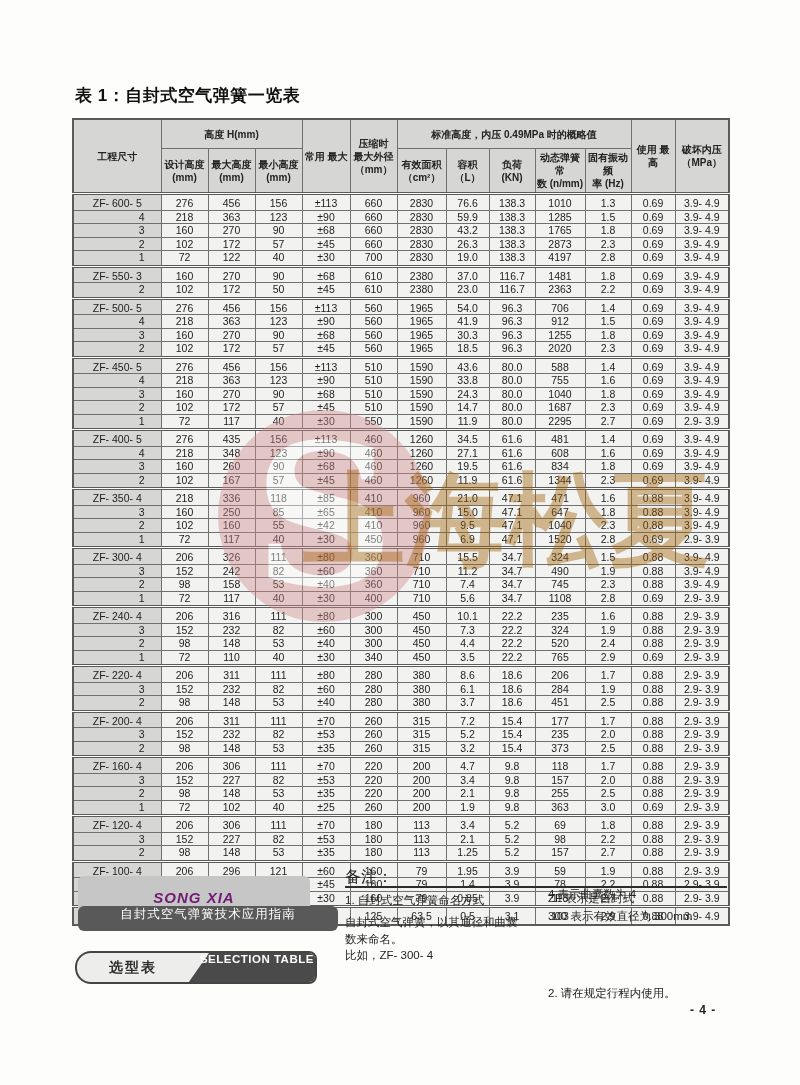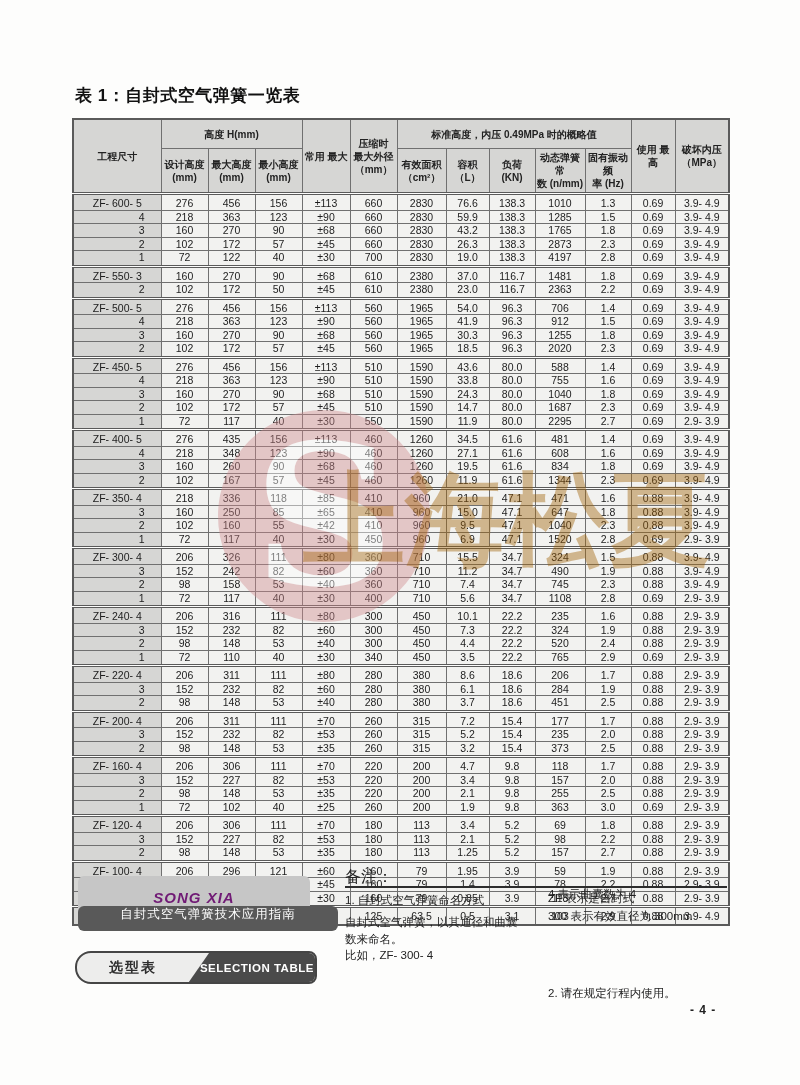--- a/index.html
+++ b/index.html
@@ -59,21 +59,21 @@
   .badge3{
     position:absolute;left:75px;top:936px;width:238px;height:29px;
     border:2px solid #454545;border-radius:16px 8px 8px 16px;background:#ededec;
     display:flex;overflow:hidden;margin-top:15px;
   }
   .badge3-left{
     flex:0 0 47%;display:flex;align-items:center;justify-content:center;
     font-size:14px;font-weight:bold;color:#2e2e2e;letter-spacing:2px;
   }
   .badge3-right{
-    flex:1;background:transparent;position:relative;display:flex;align-items:center;
+    flex:1;background:transparent;position:relative;display:flex;align-items:flex-start;
     justify-content:center;
   }
   .badge3-right .bg{
     position:absolute;inset:0;background:#4a4a4a;
     clip-path:polygon(16% 0,100% 0,100% 100%,0% 100%);
   }
   .badge3-right span{
     position:relative;font-size:11.5px;font-weight:bold;color:#fff;letter-spacing:0.5px;
     padding-left:10px;
   }

